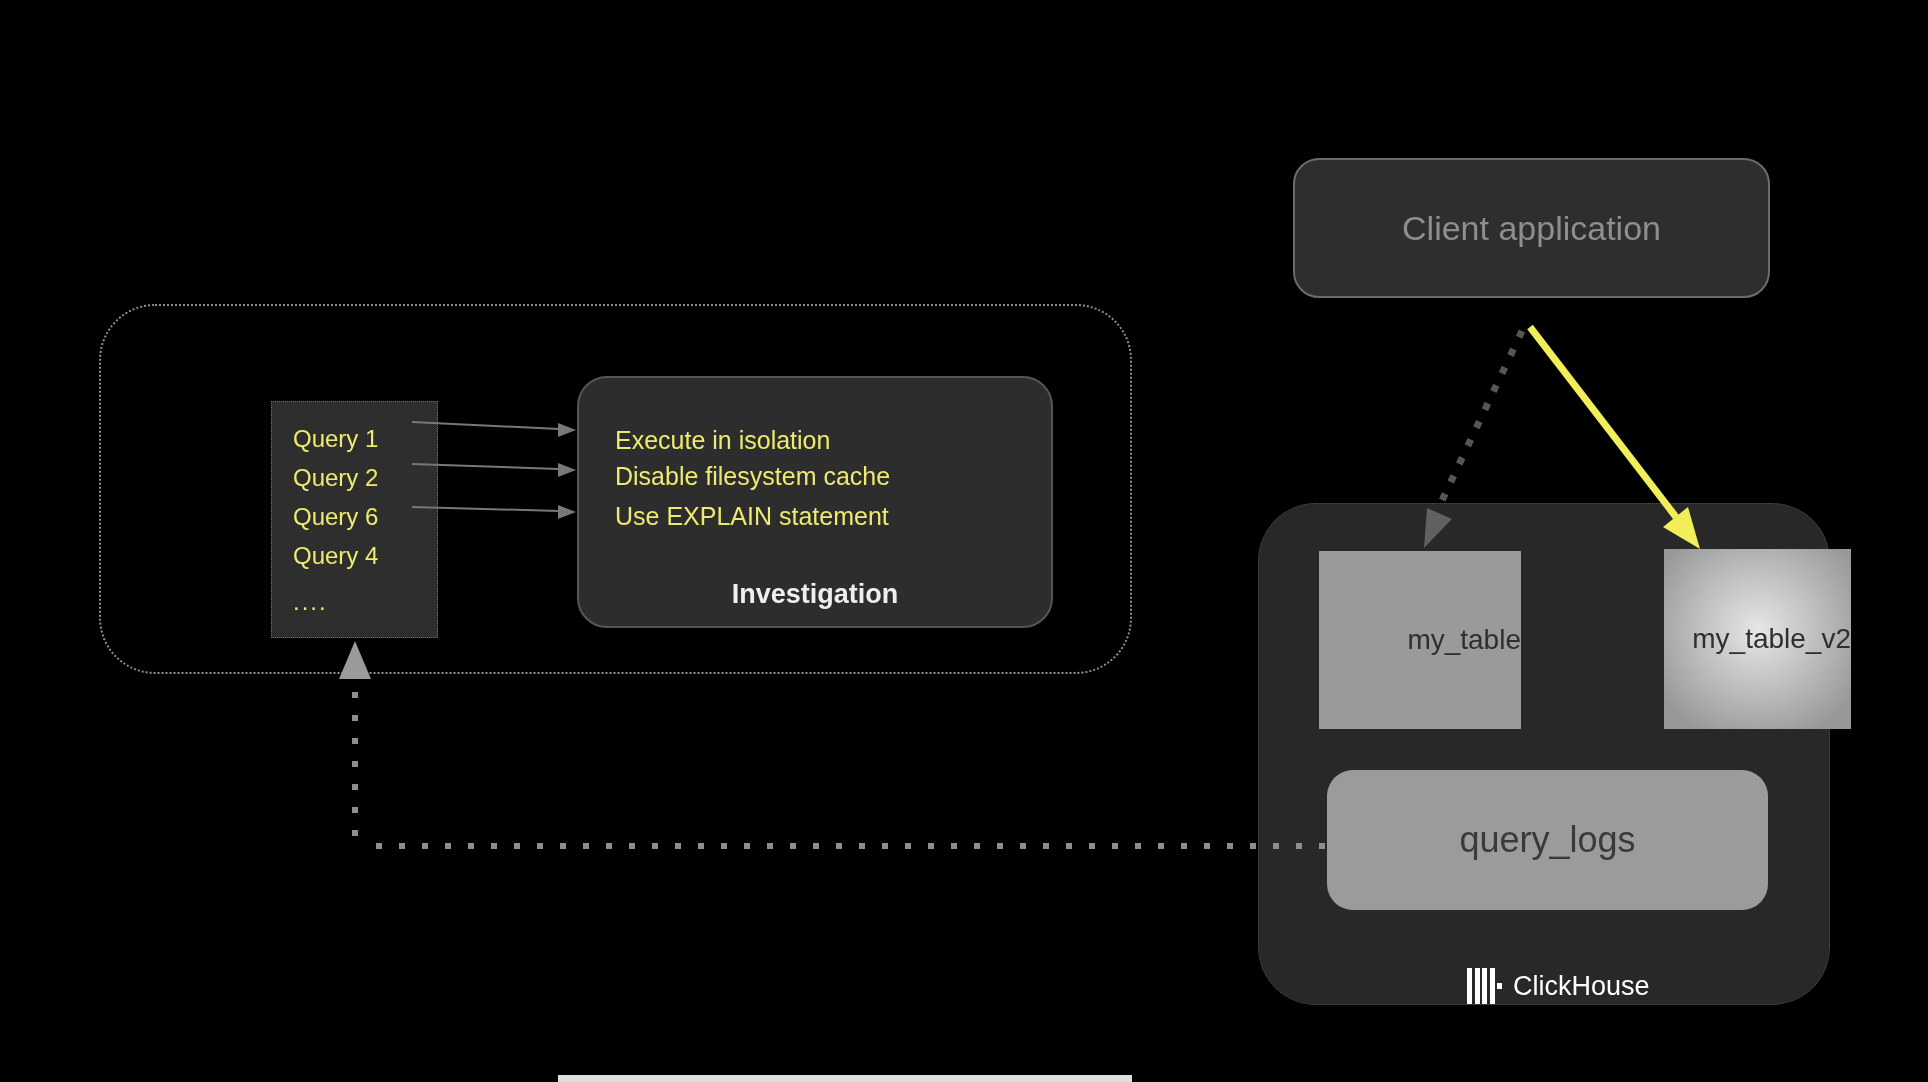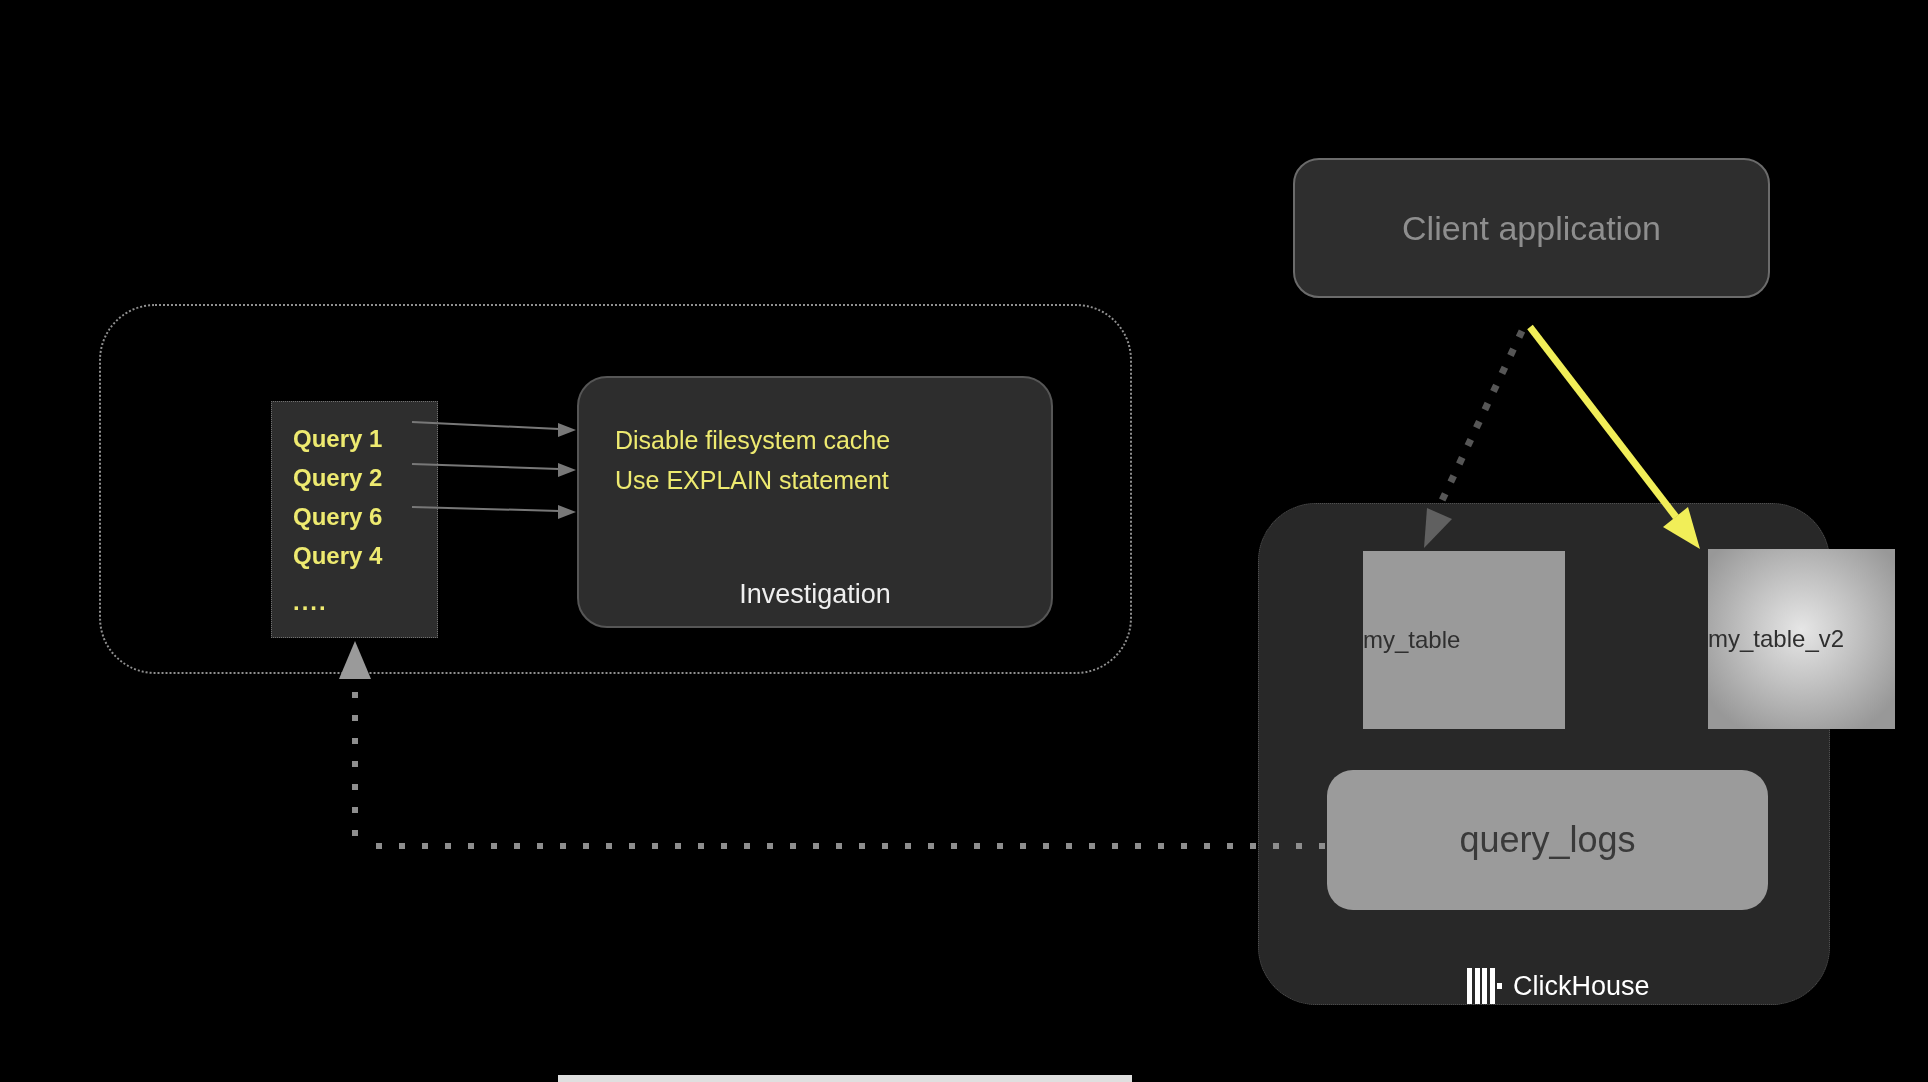--- a/index.html
+++ b/index.html
@@ -16,62 +16,61 @@
     left:99px;top:304px;width:1029px;height:366px;
     border:2px dotted #909090;border-radius:56px;
   }
 
   
   .query-box{
     left:271px;top:401px;width:167px;height:237px;
     background:#2e2e2e;border:1px dotted #707070;
     box-sizing:border-box;
     padding:17px 0 0 21px;
-    font-weight:bold;
   }
   .query-box .qitem{
     color:#eeea70;font-size:24px;line-height:39px;
     white-space:nowrap;
   }
   .query-box .qdots{margin-top:7px;letter-spacing:2px;}
 
   
   .invest-box{
     left:577px;top:376px;width:476px;height:252px;
     background:#2d2d2d;border:2px solid #565656;border-radius:30px;
     box-sizing:border-box;
     padding:44px 0 0 36px;
   }
   .invest-box .iline{
     color:#eeea70;font-size:25px;line-height:36px;white-space:nowrap;
   }
   .invest-box .iline.gap{margin-top:4px;}
   .invest-caption{
     position:absolute;left:0;right:0;bottom:16px;
-    text-align:center;color:#efefef;font-size:27px;
+    text-align:center;color:#efefef;font-size:27px;font-weight:bold;
   }
 
   
   .client-box{
     left:1293px;top:158px;width:477px;height:140px;
     background:#2e2e2e;border:2px solid #6b6b6b;border-radius:26px;
     box-sizing:border-box;
     display:flex;align-items:center;justify-content:center;
     color:#8e8e8e;font-size:34px;
   }
 
   
   .ch-box{
     left:1258px;top:503px;width:572px;height:502px;
     background:#282828;border:1px dotted #4f4f4f;border-radius:58px;
     box-sizing:border-box;
   }
   .table-box{
-    display:flex;align-items:center;justify-content:flex-start;
-    color:#2f2f2f;font-size:24px;margin-left:44px;
+    display:flex;align-items:center;justify-content:flex-end;
+    color:#2f2f2f;font-size:28px;
   }
   .t1{left:1319px;top:551px;width:202px;height:178px;background:#9a9a9a;}
   .t2{
     left:1664px;top:549px;width:187px;height:180px;
     background:radial-gradient(circle at 50% 45%, #e6e6e6 0%, #c2c2c2 40%, #989898 85%);
   }
   .logs-box{
     left:1327px;top:770px;width:441px;height:140px;
     background:#9b9b9b;border-radius:26px;
     display:flex;align-items:center;justify-content:center;
@@ -105,20 +104,21 @@
 
 <div class="abs query-box">
   <div class="qitem">Query 1</div>
   <div class="qitem">Query 2</div>
   <div class="qitem">Query 6</div>
   <div class="qitem">Query 4</div>
   <div class="qitem qdots">....</div>
 </div>
 
 <div class="abs invest-box">
+  <div class="iline">Execute in isolation</div>
   <div class="iline">Disable filesystem cache</div>
   <div class="iline gap">Use EXPLAIN statement</div>
   <div class="invest-caption">Investigation</div>
 </div>
 
 <div class="abs client-box">
   <span>Client application</span>
 </div>
 
 <div class="abs ch-box"></div>

